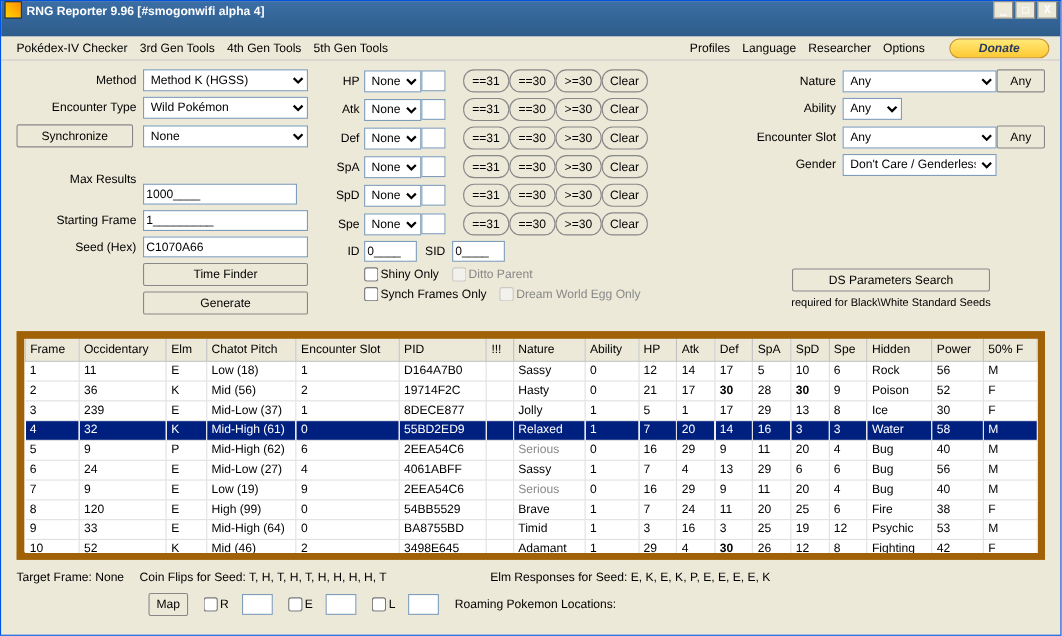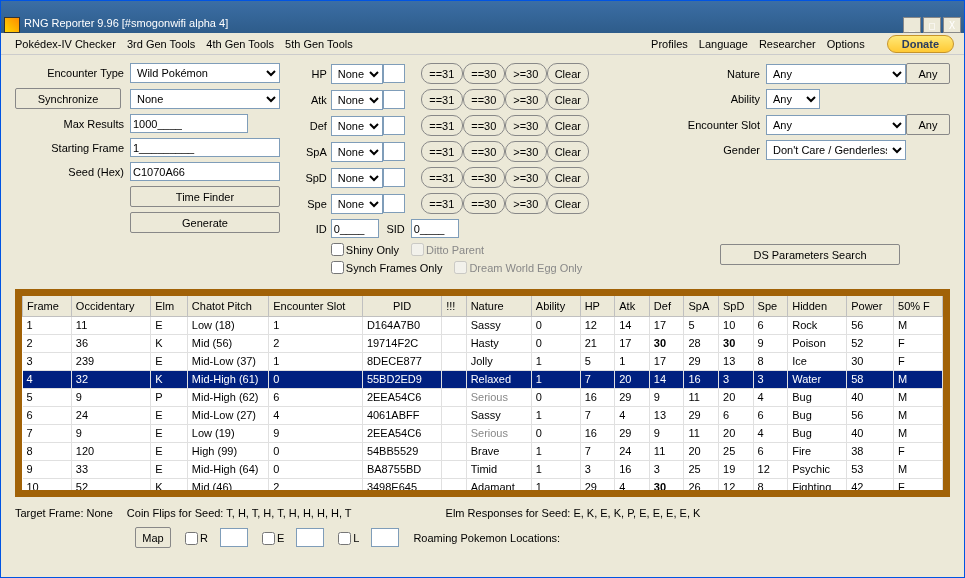--- a/index.html
+++ b/index.html
@@ -1,27 +1,27 @@
 <!DOCTYPE html>
 <html><head>
   <meta charset="utf-8">
   <style>
     * { box-sizing: border-box; margin: 0; padding: 0; font-family: Tahoma, sans-serif; font-size: 11px; }
     body { width: 965px; height: 578px; background: #ECE9D8; border: 1px solid #0054E3; overflow: hidden; }
     
-    .titlebar { height: 22px; background: linear-gradient(#3B6EA5, #2E5C8A); display: flex; align-items: flex-start; padding: 16px 3px; color: white; font-weight: normal; }
+    .titlebar { height: 22px; background: linear-gradient(#3B6EA5, #2E5C8A); display: flex; align-items: flex-end; padding: 16px 3px; color: white; font-weight: bold; }
     .titlebar-icon { width: 16px; height: 16px; background: linear-gradient(45deg, #FFD700, #FF8C00); margin-right: 4px; border: 1px solid #333; }
     .titlebar-title { flex: 1; }
     .win-btns { display: flex; gap: 2px; }
     .win-btn { width: 18px; height: 16px; background: #ECE9D8; border: 1px solid #888; display: flex; align-items: center; justify-content: center; font-family: monospace; font-size: 10px; cursor: pointer; }
     
     .menubar { height: 22px; display: flex; align-items: center; padding: 0 10px; gap: 18px; border-bottom: 1px solid #ccc; }
     .menubar .spacer { flex: 1; }
     .menuitem { cursor: pointer; padding: 2px 4px; }
-    .donate-btn { background: linear-gradient(#FFE978, #FFC933); border: 1px solid #C6942A; border-radius: 10px; padding: 2px 14px; font-weight: bold; color: #2A3C5F; cursor: pointer; }
+    .donate-btn { background: linear-gradient(#FFE978, #FFC933); border: 1px solid #C6942A; border-radius: 10px; padding: 2px 26px; font-style: italic; font-weight: bold; color: #2A3C5F; cursor: pointer; }
     
     .main { padding: 8px 14px 4px 14px; }
     .row { display: flex; align-items: center; margin-bottom: 5px; }
     .lbl { text-align: right; padding-right: 6px; }
     select, input[type=text] { border: 1px solid #7F9DB9; background: white; height: 19px; padding: 0 2px; font-size: 11px; }
     select { height: 20px; }
     button.btn { background: #ECE9D8; border: 1px solid #888; height: 21px; padding: 0 6px; cursor: pointer; font-size: 11px; border-radius: 2px; }
     button.smallbtn { width: 42px; border-radius: 10px; }
     input[type=checkbox] { vertical-align: middle; }
     .chk-lbl { margin-left: 2px; margin-right: 12px; }
@@ -66,30 +66,34 @@
   <span class="spacer"></span>
   <span id="menu-right"><span class="menuitem">Profiles</span>   <span class="menuitem">Language</span>   <span class="menuitem">Researcher</span>   <span class="menuitem">Options</span>   </span>
   <span class="donate-btn">Donate</span>
 </div>
 
 <div class="main">
   <div class="form-grid">
 
     <div style="width:288px">
       <div class="row">
+          <div class="lbl left-col">Method</div>
+          <select style="width:150px"><option>Method K (HGSS)</option></select>
+        </div>
+      <div class="row">
           <div class="lbl left-col">Encounter Type</div>
           <select style="width:150px"><option>Wild Pokémon</option></select>
         </div>
       <div class="row">
           <button class="btn" style="width:106px;margin-right:9px">Synchronize</button>
           <select style="width:150px"><option>None</option></select>
         </div>
       <div class="row">
           <div class="lbl left-col">Max Results</div>
-          <input type="text" style="width: 118px;" value="1000____">
+          <input type="text" style="width: 140px; margin-top: 28px;" value="1000____">
         </div>
       <div class="row">
           <div class="lbl left-col">Starting Frame</div>
           <input type="text" style="width: 150px;" value="1_________">
         </div>
       <div class="row">
           <div class="lbl left-col">Seed (Hex)</div>
           <input type="text" style="width: 150px;" value="C1070A66">
         </div>
       <div class="row">
@@ -200,34 +204,35 @@
           <div style="flex:1"></div>
           <button class="btn" style="width:44px">Any</button>
         </div>
       <div class="row">
           <div class="lbl right-lbl">Gender</div>
           <select style="width:140px"><option>Don't Care / Genderless</option></select>
         </div>
       <div class="row" style="margin-top:84px;justify-content:center">
           <button class="btn" style="width:180px">DS Parameters Search</button>
         </div>
+      <div class="row" style="justify-content:center;font-size:10px">required for Black\White Standard Seeds</div>
     </div>
   </div>
 </div>
 
 <div class="table-wrap">
   <table>
     <thead>
         <tr id="thead-row">
           <th style="width: 48px;">Frame</th>
           <th style="width: 78px;">Occidentary</th>
           <th style="width: 36px;">Elm</th>
           <th style="width: 80px;">Chatot Pitch</th>
           <th style="width: 92px;">Encounter Slot</th>
-          <th style="width: 78px; text-align: center;">PID</th>
+          <th style="width: 78px;">PID</th>
           <th style="width: 24px;">!!!</th>
           <th style="width: 64px;">Nature</th>
           <th style="width: 48px;">Ability</th>
           <th style="width: 34px;">HP</th>
           <th style="width: 34px;">Atk</th>
           <th style="width: 34px;">Def</th>
           <th style="width: 34px;">SpA</th>
           <th style="width: 34px;">SpD</th>
           <th style="width: 34px;">Spe</th>
           <th style="width: 58px; margin-left: 43px;">Hidden</th>

